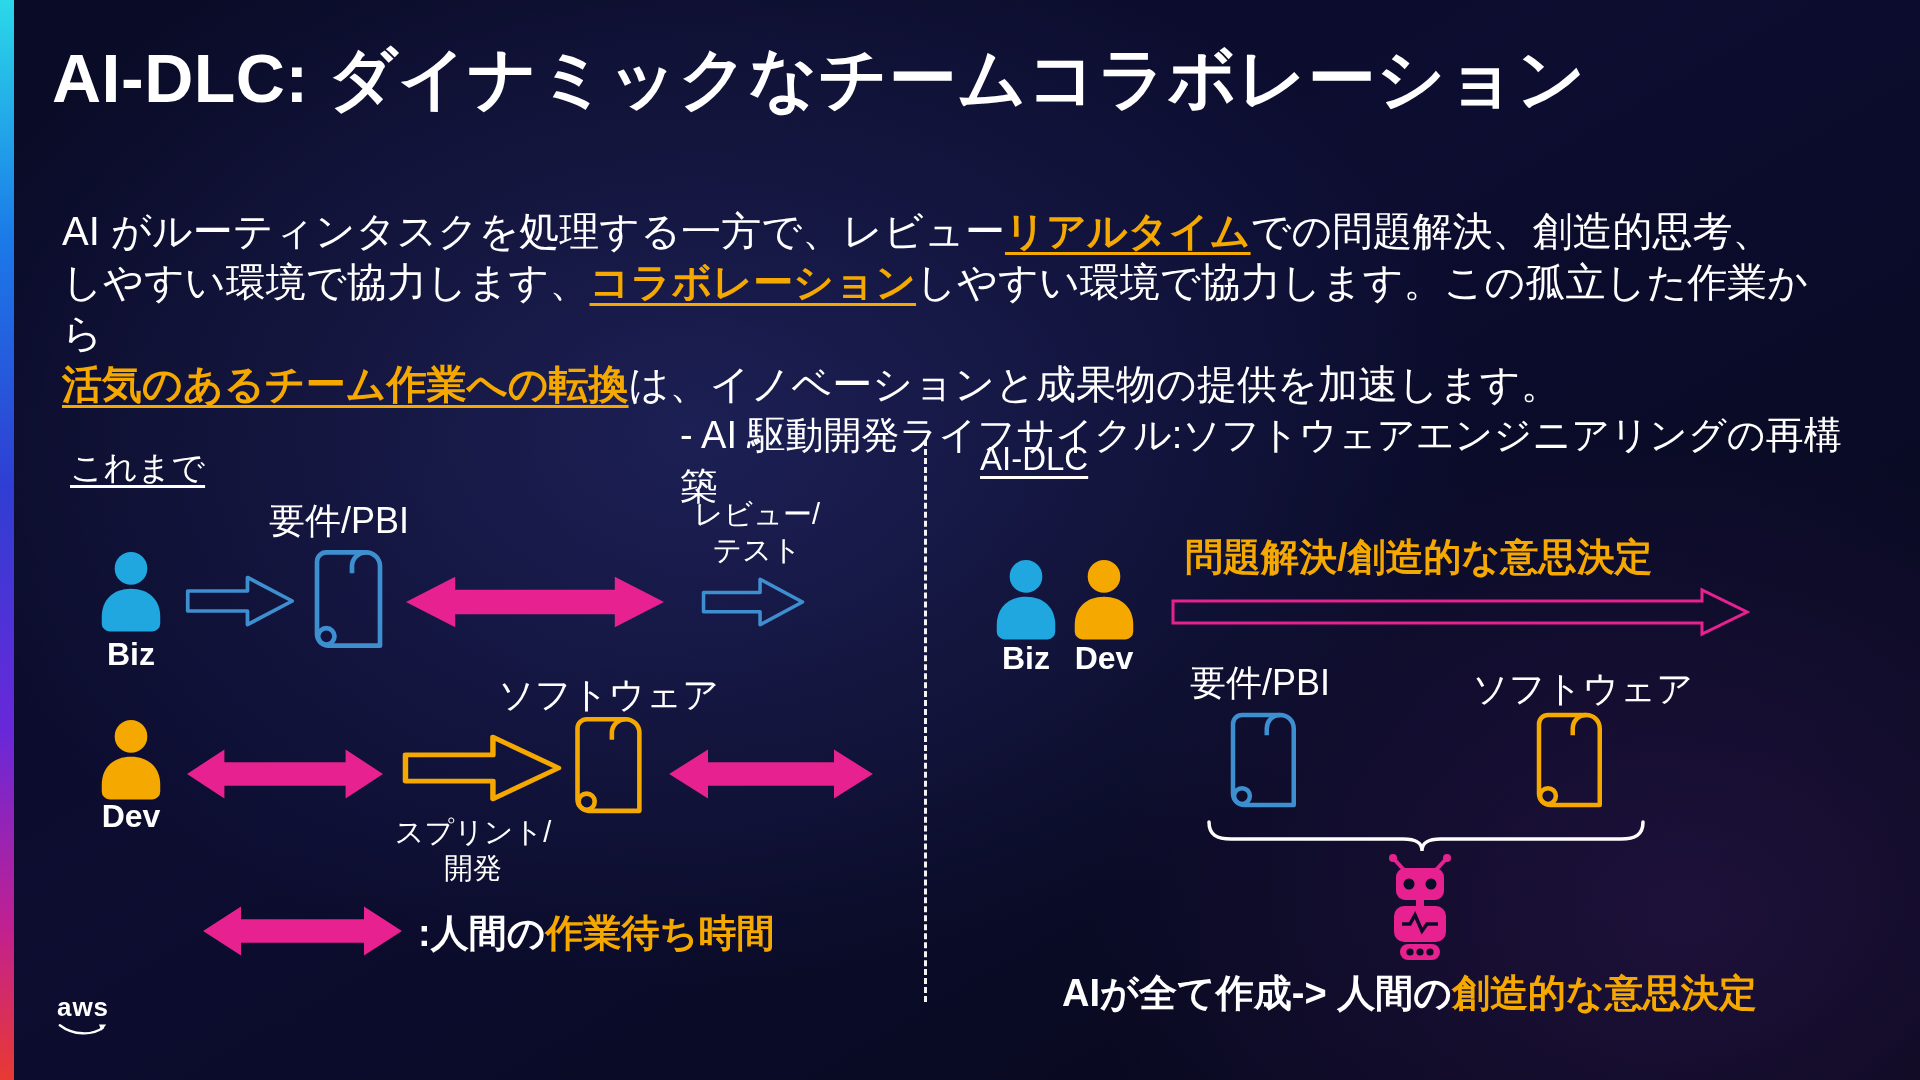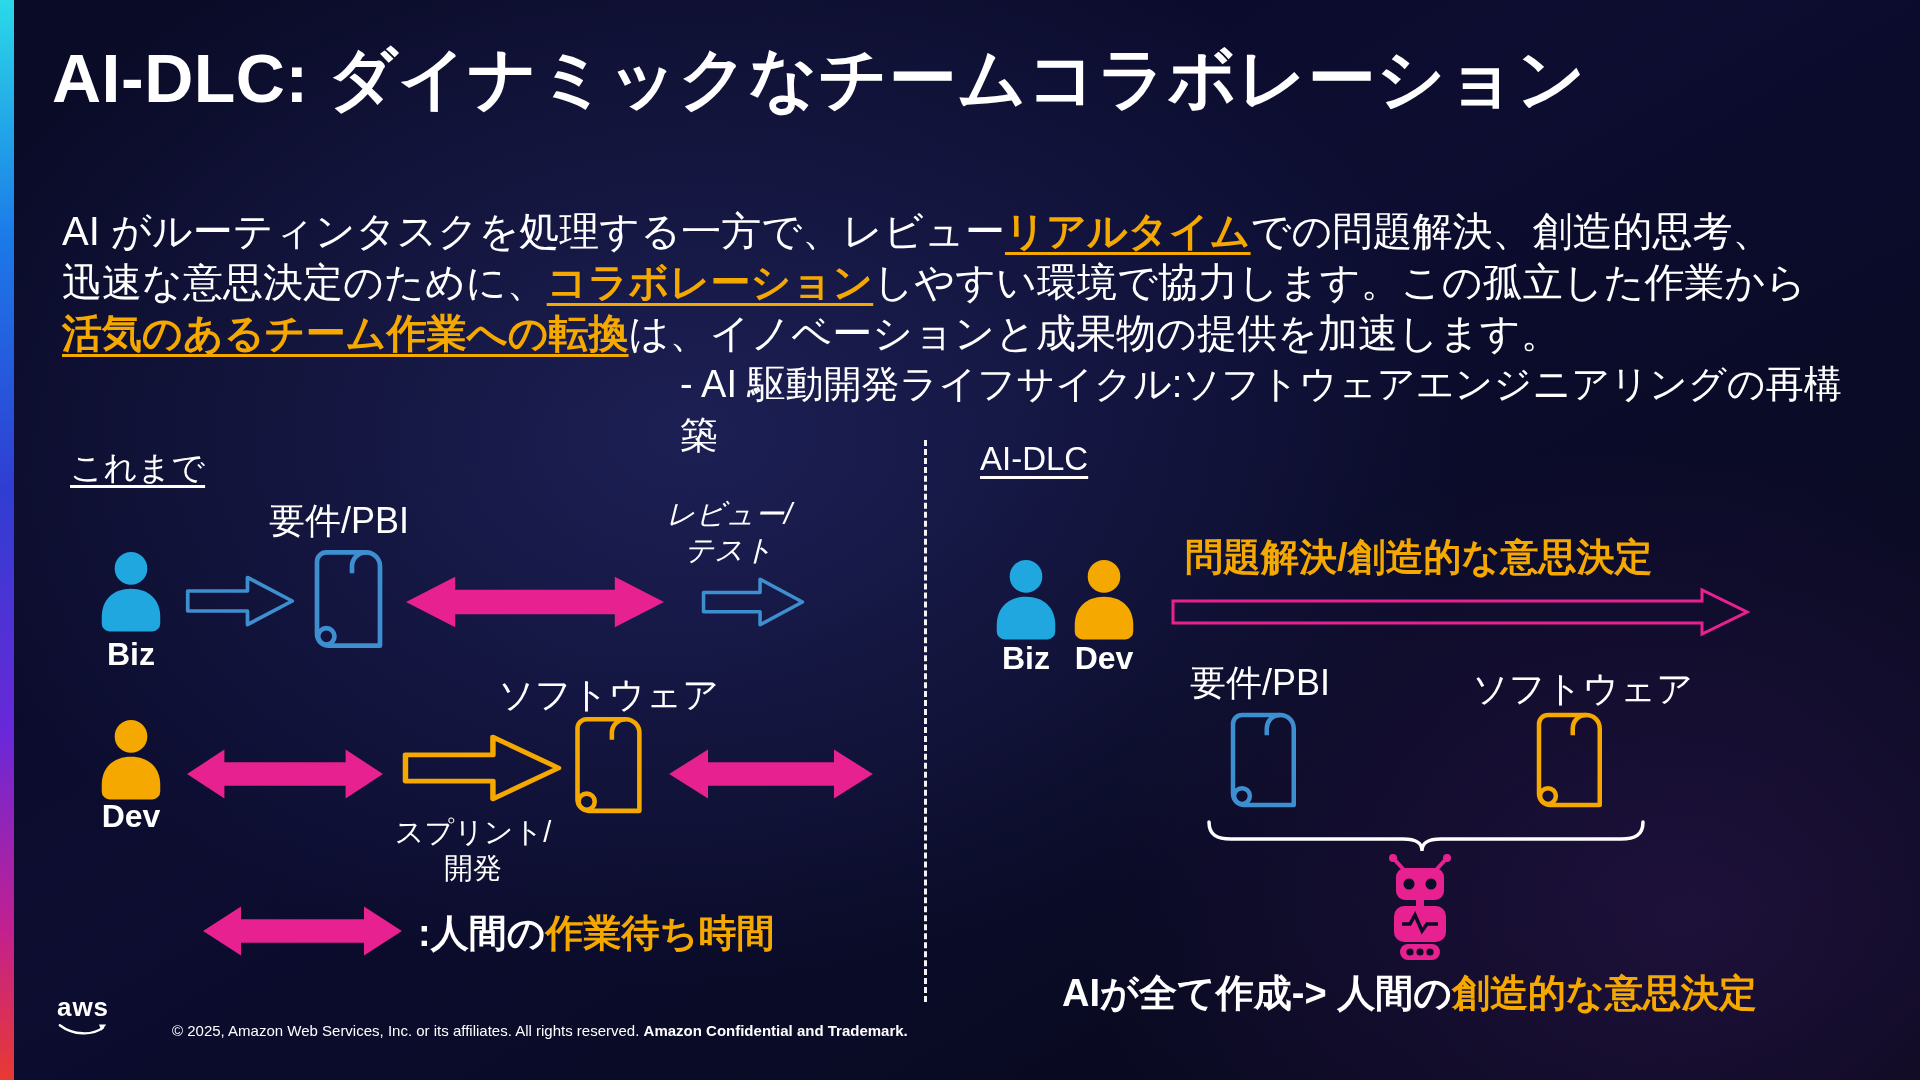--- a/index.html
+++ b/index.html
@@ -46,21 +46,21 @@
   .c-pblue { color:#21A7E0; }
   .c-porange { color:#F5A800; }
 
   
   .p-biz1 { left:95px;  top:550px; width:72px; height:84px; }
   .l-biz1 { left:83px;  top:636px; width:96px; }
   .a-blue1{ left:184px; top:572px; width:112px; height:58px; }
   .l-req1 { left:244px; top:498px; width:190px; }
   .s-blue1{ left:300px; top:543px; width:90px;  height:112px; }
   .a-pink1{ left:402px; top:572px; width:266px; height:60px; }
-  .l-review{left:644px; top:496px; width:170px;font-style:italic; }
+  .l-review{left:672px; top:496px; width:170px; }
   .a-blue2{ left:700px; top:574px; width:106px; height:56px; }
 
   .p-dev1 { left:95px;  top:718px; width:72px; height:84px; }
   .l-dev1 { left:83px;  top:798px; width:96px; }
   .a-pink2{ left:184px; top:745px; width:202px; height:58px; }
   .a-orange1{left:400px;top:730px; width:164px; height:76px; }
   .l-sprint{left:378px; top:814px; width:190px; }
   .l-soft1{ left:498px; top:672px; width:200px; }
   .s-orange1{left:560px;top:710px; width:90px;  height:110px; }
   .a-pink3{ left:666px; top:745px; width:210px; height:58px; }
@@ -131,21 +131,21 @@
 </svg>
 
 <div class="slide">
 
   <div class="abs strip"></div>
 
   <div class="abs title">AI-DLC: ダイナミックなチームコラボレーション</div>
 
   <div class="abs intro">
     <div><span>AI がルーティンタスクを処理する一方で、レビュー</span><span class="hl">リアルタイム</span><span>での問題解決、創造的思考、</span></div>
-    <div><span>迅速な意思決定のために、</span><span class="hl">コラボレーション</span><span>しやすい環境で協力します。この孤立した作業から</span></div>
+    <div><span>しやすい環境で協力します、</span><span class="hl">コラボレーション</span><span>しやすい環境で協力します。この孤立した作業から</span></div>
     <div><span class="hl">活気のあるチーム作業への転換</span><span>は、イノベーションと成果物の提供を加速します。</span></div>
     <div class="attribution">- AI 駆動開発ライフサイクル:ソフトウェアエンジニアリングの再構築</div>
   </div>
 
   <div>
     <div class="abs sec-head h-before">これまで</div>
 
     <div class="abs p-biz1">
         <svg class="icon c-pblue">
           <use href="#sym-person"></use>
@@ -269,15 +269,14 @@
     <div class="abs bottom-text"><span>AIが全て作成-&gt; 人間の</span><span class="orange">創造的な意思決定</span></div>
   </div>
 
   <div class="abs aws-logo">
     <span class="aws-text">aws</span>
     <svg class="aws-smile" viewBox="0 0 64 20">
       <path d="M3 4 C20 17 44 17 57 7" fill="none" stroke="#ffffff" stroke-width="3" stroke-linecap="round"></path>
       <path d="M61 3 L52 3 L55 11 Z" fill="#ffffff"></path>
     </svg>
   </div>
-  <div class="abs copyright"><span>© 2025, Amazon Web Services, Inc. or its affiliates. All rights reserved. </span><span class="bold">Amazon Confidential and Trademark.</span></div>
 
 </div>
 
 </body></html>

